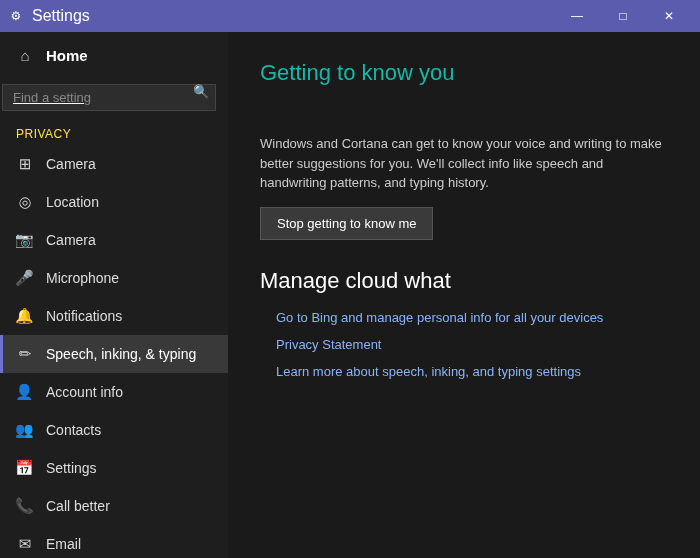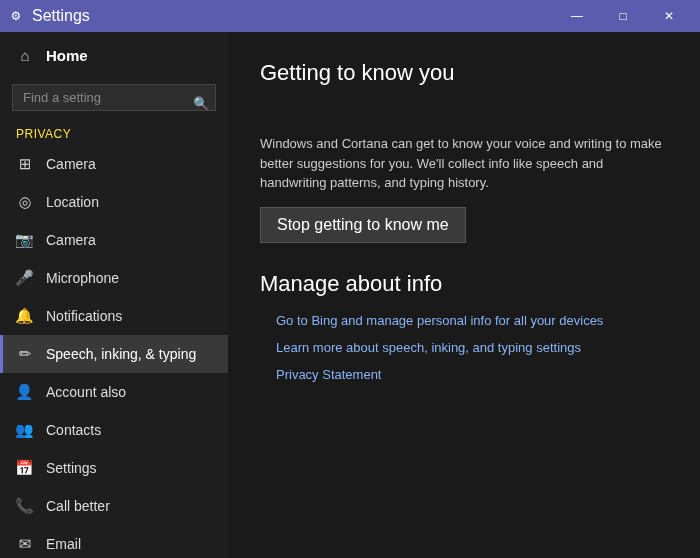--- a/index.html
+++ b/index.html
@@ -83,24 +83,25 @@
       display: flex;
       align-items: center;
       gap: 12px;
       padding: 14px 16px;
       cursor: pointer;
       font-size: 15px;
       font-weight: 600;
     }
 
     .search-box {
-      margin: 6px 12px 10px 12px;
+      margin: 6px 12px 10px 2px;
       position: relative;
       display: flex;
-      align-items: flex-end;
+      align-items: flex-start;
+      text-decoration: underline;
     }
     .search-box input {
       width: 100%;
       background: #2d2d2d;
       border: 1px solid #444;
       color: #ccc;
       padding: 5px 30px 5px 10px;
       font-size: 13px;
       outline: none;
     }
@@ -163,39 +164,39 @@
       background: #1a1a1a;
       padding: 28px 32px;
       overflow-y: auto;
     }
     .main-content::-webkit-scrollbar { width: 4px; }
     .main-content::-webkit-scrollbar-thumb { background: #444; }
 
     .section-title {
       font-size: 22px;
       font-weight: 400;
-      color: #ffffff;
+      color: #14b8a6;
       margin-bottom: 16px;
     }
 
     .description-text {
       font-size: 13px;
       color: #ccc;
       line-height: 1.5;
       margin-bottom: 14px;
       max-width: 480px;
       margin-top: 48px;
     }
 
     .action-btn {
       background: #3a3a3a;
       border: 1px solid #555;
       color: #fff;
       padding: 8px 16px;
-      font-size: 16px;
+      font-size: 13px;
       cursor: pointer;
       margin-bottom: 28px;
     }
 
     .section-title-2 {
       font-size: 22px;
       font-weight: 400;
       color: #fff;
       margin-bottom: 16px;
     }
@@ -260,21 +261,21 @@
     <div class="nav-item">
       <span class="nav-icon">🔔</span>
       <span>Notifications</span>
     </div>
     <div class="nav-item active">
       <span class="nav-icon">✏</span>
       <span>Speech, inking, &amp; typing</span>
     </div>
     <div class="nav-item">
       <span class="nav-icon">👤</span>
-      <span>Account also</span>
+      <span>Account info</span>
     </div>
     <div class="nav-item">
       <span class="nav-icon">👥</span>
       <span>Contacts</span>
     </div>
     <div class="nav-item">
       <span class="nav-icon">📅</span>
       <span>Settings</span>
     </div>
     <div class="nav-item">
@@ -290,23 +291,23 @@
 
   <div class="main-content">
 
     <h2 class="section-title">Getting to know you</h2>
 
     <p class="description-text">Windows and Cortana can get to know your voice and writing to make better suggestions for you. We'll collect info like speech and handwriting patterns, and typing history.</p>
 
 
     <button class="action-btn">Stop getting to know me</button>
 
-    <h2 class="section-title-2">Manage about info</h2>
+    <h2 class="section-title-2">Manage cloud what</h2>
 
     <a class="link-text">Go to Bing and manage personal info for all your devices</a>
 
+    <a class="link-text">Privacy Statement</a>
+
     <a class="link-text">Learn more about speech, inking, and typing settings</a>
 
-    <a class="link-text">Privacy Statement</a>
-
   </div>
 
 </div>
 
 </body></html>

